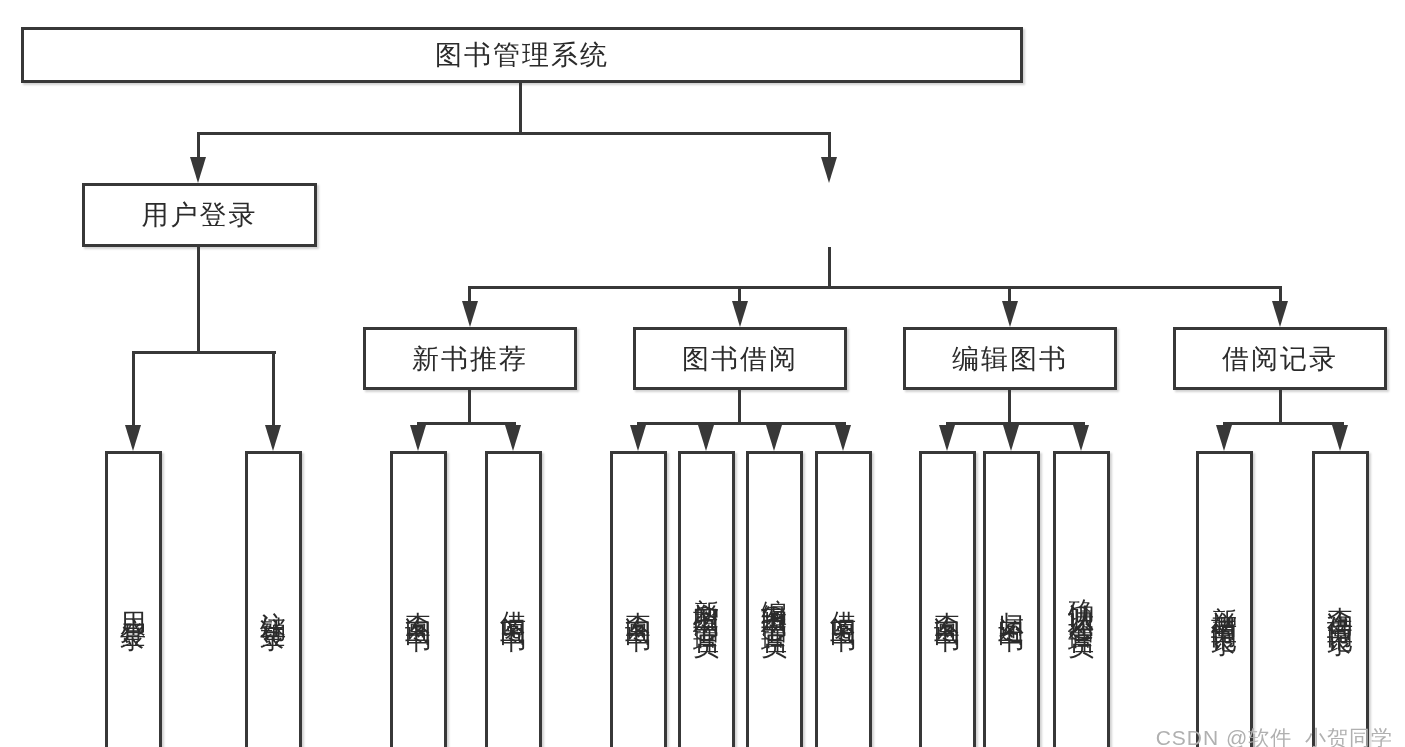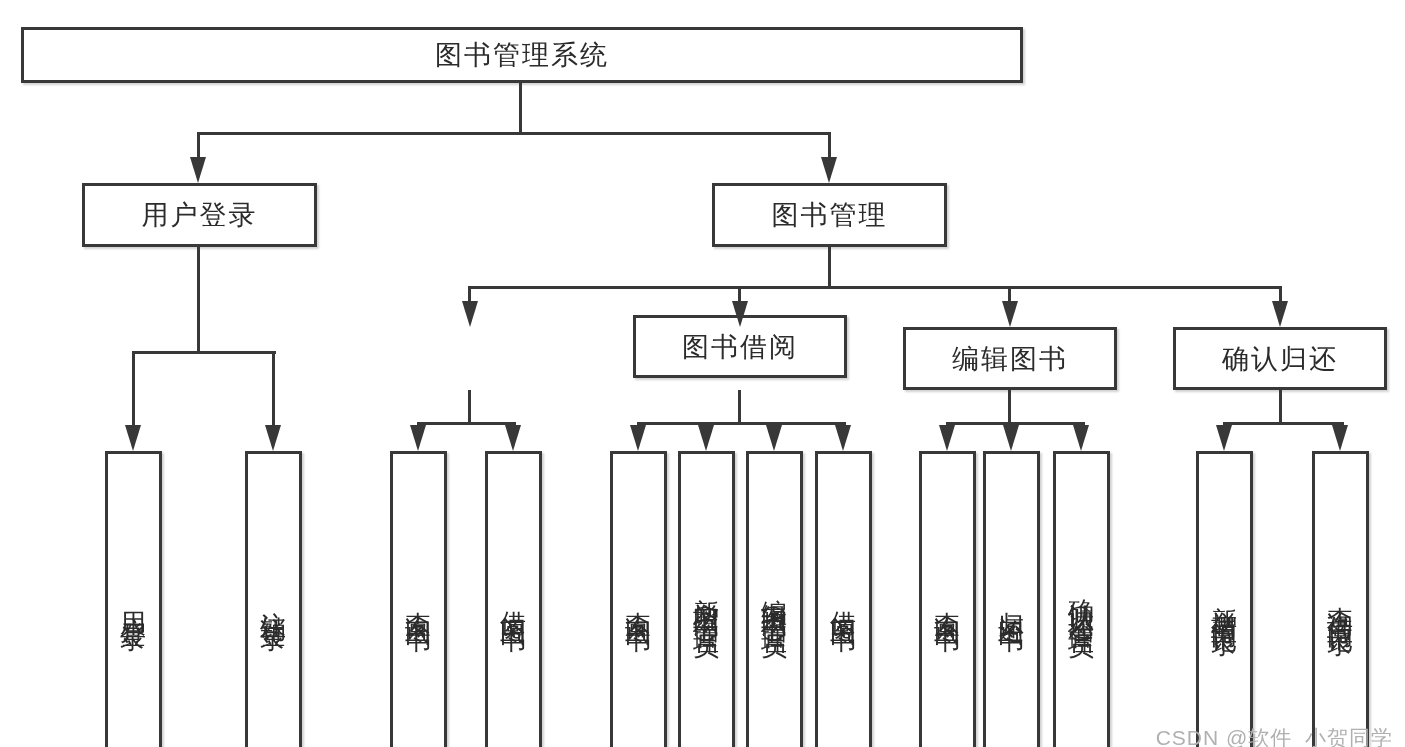--- a/index.html
+++ b/index.html
@@ -58,32 +58,32 @@
 
 <div id="canvas">
 
   <div class="box hbox" style="left:21px;top:13px;width:1002px;height:56px;">
     <span>图书管理系统</span>
   </div>
 
   <div class="box hbox" style="left:82px;top:169px;width:235px;height:64px;">
     <span>用户登录</span>
   </div>
-  <div class="box hbox" style="left:712px;top:169px;width:235px;height:64px;">
-    <span>图书管理</span>
+
+  <div class="box hbox" style="left:363px;top:313px;width:214px;height:63px;">
+    <span>新书推荐</span>
   </div>
-
-  <div class="box hbox" style="left:633px;top:301px;width:214px;height:63px;">
+  <div class="box hbox" style="left:633px;top:313px;width:214px;height:63px;">
     <span>图书借阅</span>
   </div>
   <div class="box hbox" style="left:903px;top:313px;width:214px;height:63px;">
     <span>编辑图书</span>
   </div>
   <div class="box hbox" style="left:1173px;top:313px;width:214px;height:63px;">
-    <span>确认归还</span>
+    <span>借阅记录</span>
   </div>
 
   <div class="box leaf" style="left:105px;top:437px;width:57px;height:299px;">
     <span class="vtext">用户登录</span>
   </div>
   <div class="box leaf" style="left:245px;top:437px;width:57px;height:299px;">
     <span class="vtext">注销登录</span>
   </div>
 
   <div class="box leaf" style="left:390px;top:437px;width:57px;height:299px;">

